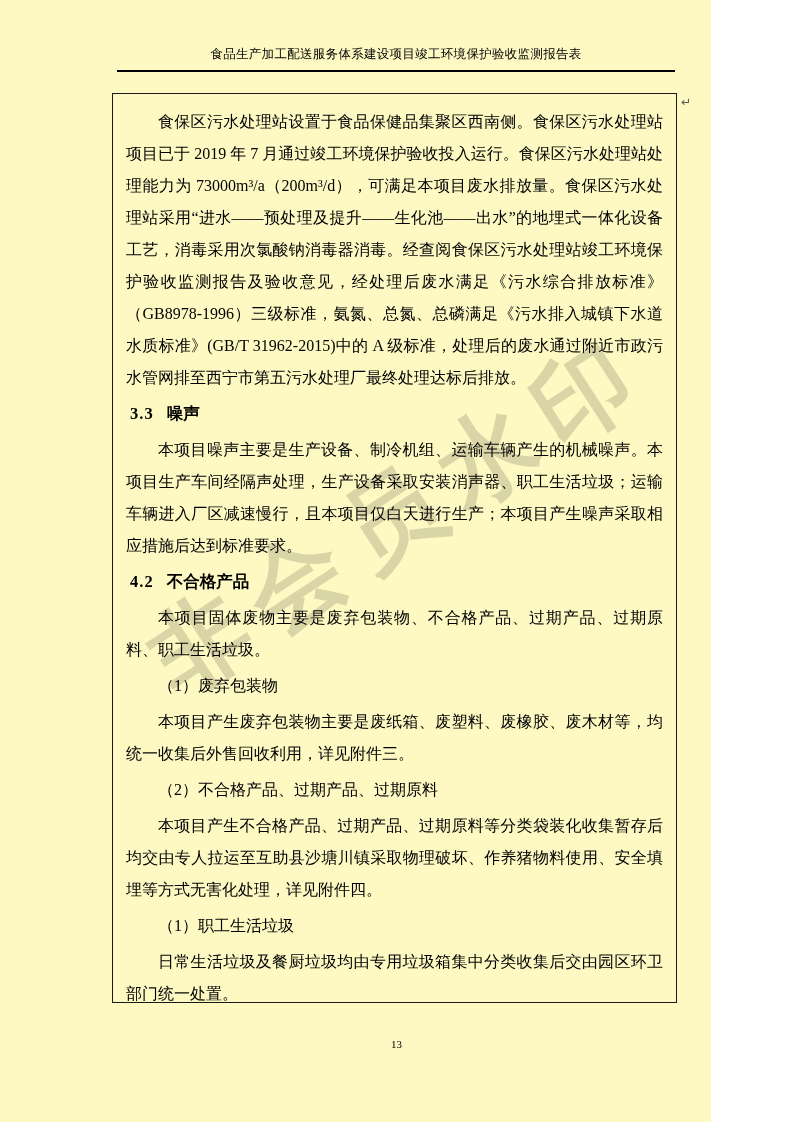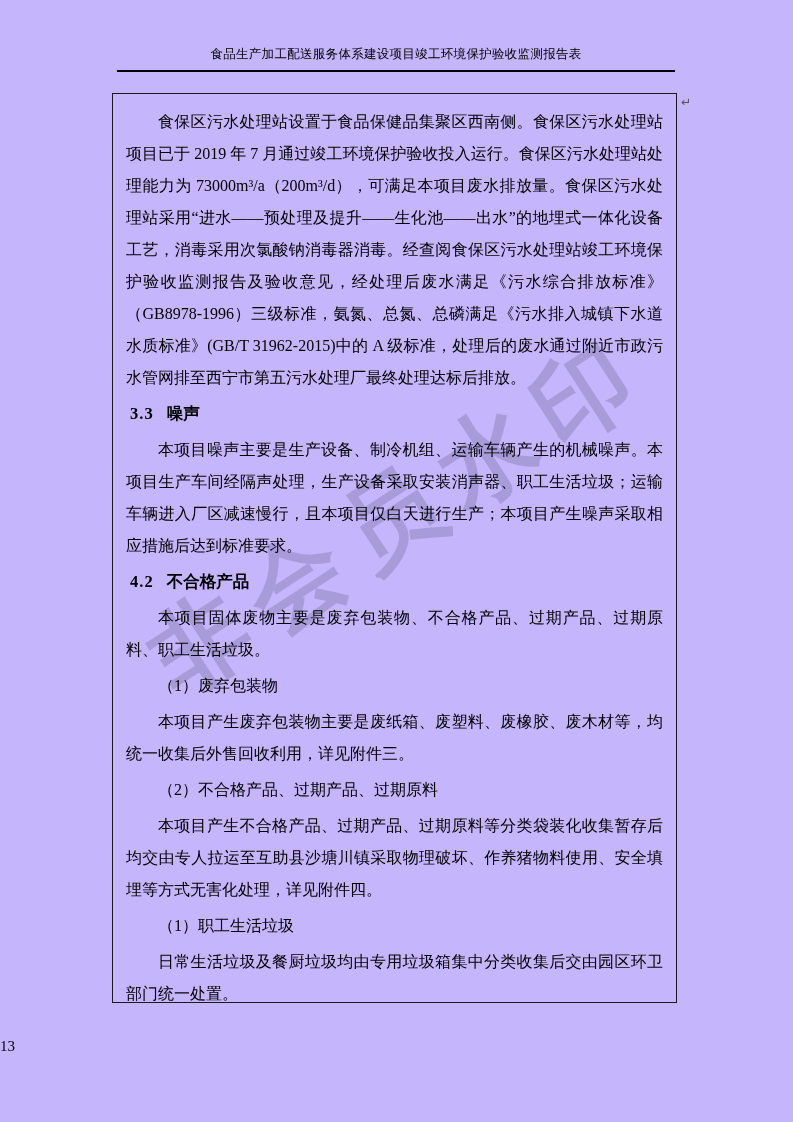--- a/index.html
+++ b/index.html
@@ -1,19 +1,19 @@
 <!DOCTYPE html>
 <html><head>
 <meta charset="utf-8">
 <style>
   html,body{margin:0;padding:0;background:#ffffff;}
   .page{
     position:relative;
-    width:793px;height:1122px;
-    background:#c4b5fd;
+    width:711px;height:1122px;
+    background:#fef9c3;
     font-family:"Liberation Serif","DejaVu Serif",serif;
     color:#000000;
     overflow:hidden;
   }
   .doc-header{
     position:absolute;
     left:117px;top:46px;width:558px;
     text-align:center;
     font-size:12.5px;
     letter-spacing:0.3px;
@@ -65,21 +65,22 @@
     font-size:16.5px;
     line-height:32px;
     font-weight:bold;
     margin:1px 8px;
   }
   .heading .h-num{letter-spacing:1px;}
   .heading .h-title{margin-left:13px;}
   .page-number{
     position:absolute;
     left:0;top:1038px;width:793px;
-    font-size:15px;
+    text-align:center;
+    font-size:11px;
     font-family:"Liberation Serif","DejaVu Serif",serif;
   }
 </style>
 </head>
 <body>
 
 <div class="page">
 
   <div class="doc-header">食品生产加工配送服务体系建设项目竣工环境保护验收监测报告表</div>
 

